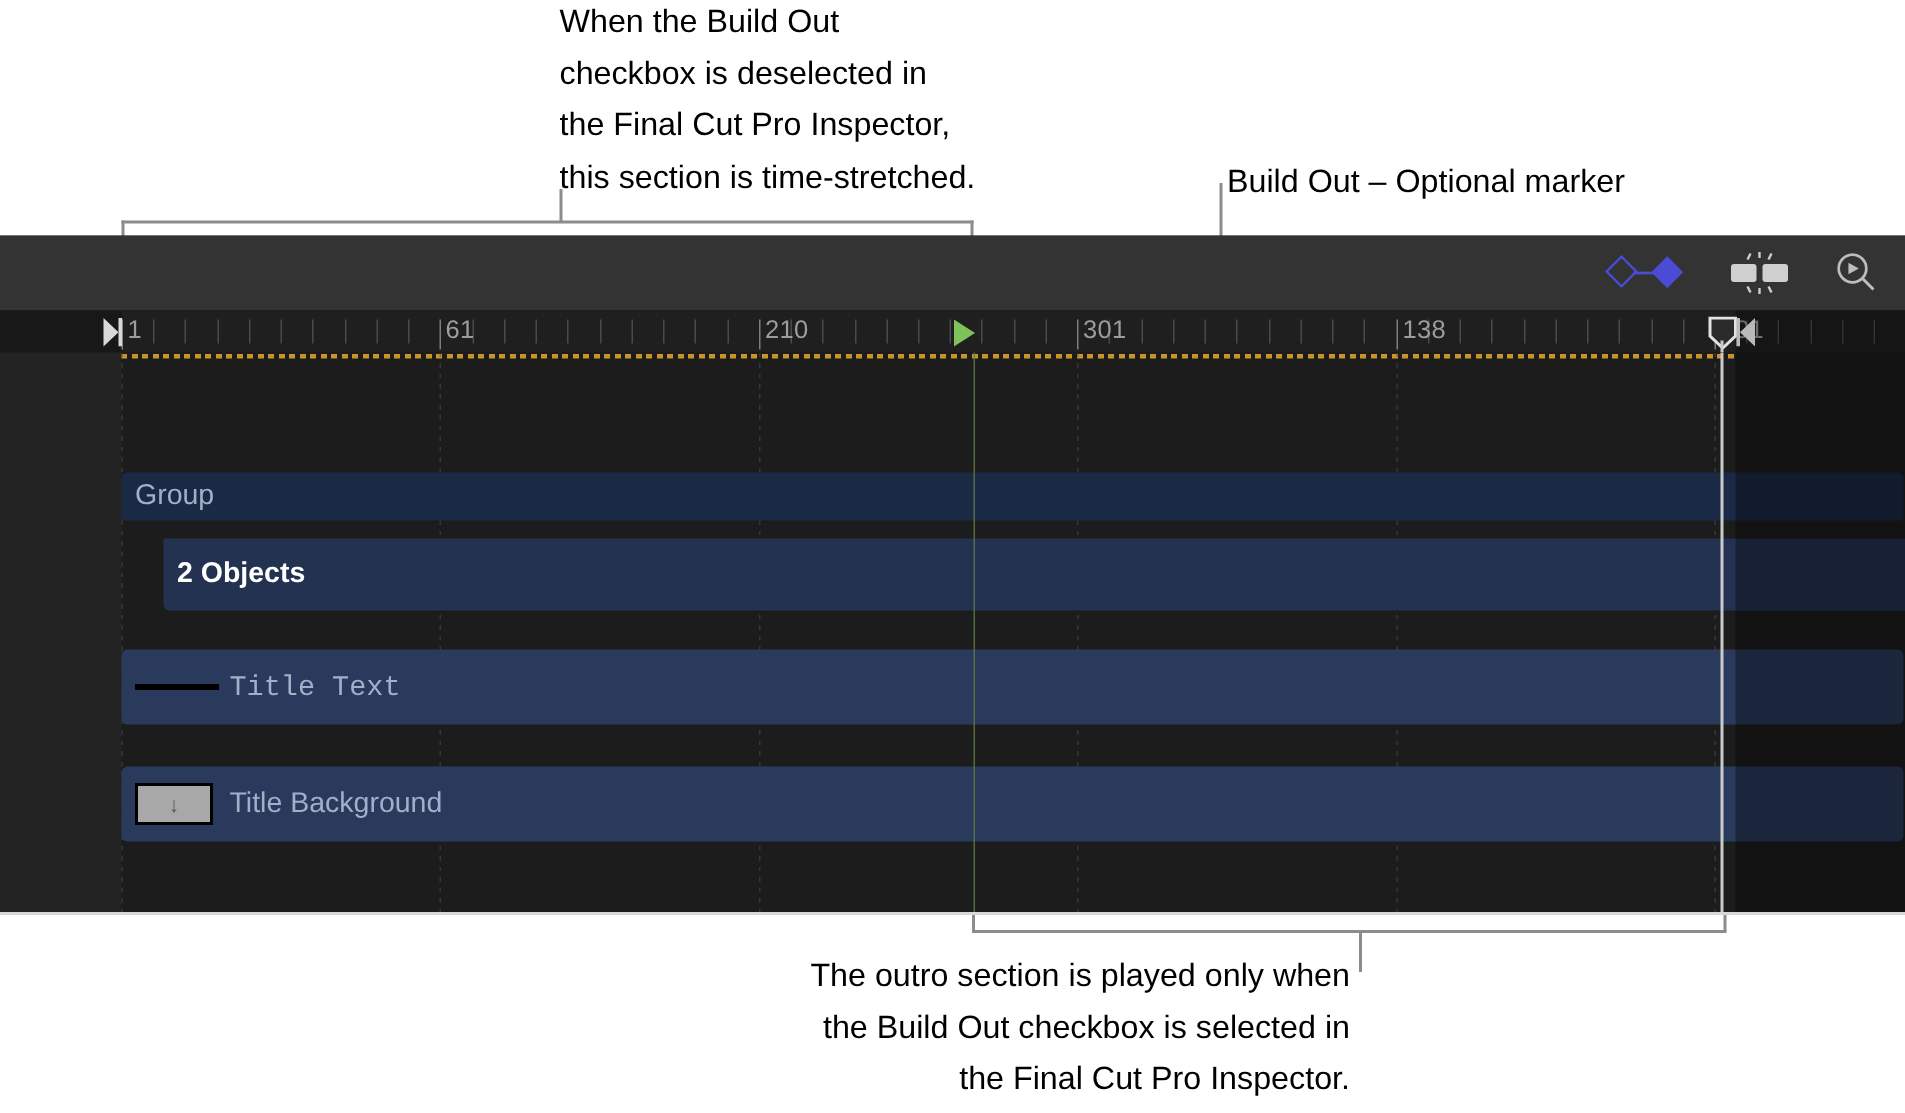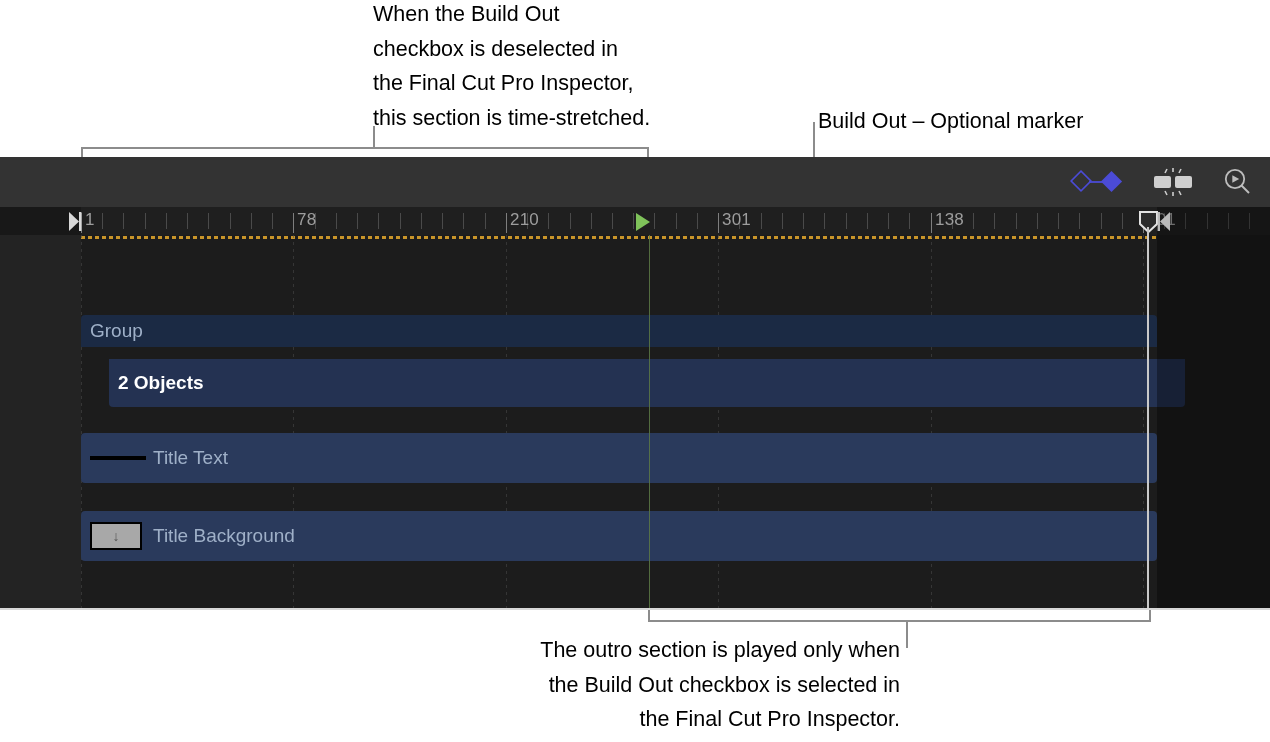--- a/index.html
+++ b/index.html
@@ -55,21 +55,21 @@
   #track-left-pad{position:absolute;left:0;top:0;width:81px;height:374px;background:#232323;}
   #tracks-dim{position:absolute;left:1157px;top:0;width:113px;height:374px;background:rgba(0,0,0,.35);}
   .gridline{position:absolute;top:0;width:1px;height:374px;
      background:repeating-linear-gradient(to bottom,#4a4a4a 0 3px,transparent 3px 7px);opacity:.55;}
   #dotted-orange{position:absolute;left:81px;top:1px;width:1076px;height:3px;
      background:repeating-linear-gradient(to right,#c9952a 0 4px,transparent 4px 7px);}
   #greenline{position:absolute;left:649px;top:0;width:1px;height:374px;background:#5d7a45;opacity:.85;}
   #playhead-line{position:absolute;left:1147px;top:0;width:2px;height:374px;background:#c9c9c9;}
   #playhead-line-ruler{position:absolute;left:1147px;top:20px;width:2px;height:8px;background:#c9c9c9;}
 
-  .bar{position:absolute;left:81px;width:1076px;border-radius:4px;box-sizing:border-box;}
+  .bar{position:absolute;left:81px;width:1188px;border-radius:4px;box-sizing:border-box;}
   .bar-group{background:#1b2a44;}
   .bar-objects{background:#243252;}
   .bar-title{background:#2a3a5c;}
   .bar-label{position:absolute;top:50%;transform:translateY(-50%);font-size:19px;white-space:nowrap;}
   .lbl-dim{color:#9fb0c8;}
   .lbl-bright{color:#ffffff;font-weight:bold;}
   .thumb-line{position:absolute;left:9px;top:50%;transform:translateY(-50%);width:56px;height:4px;background:#000;}
   .thumb-box{position:absolute;left:9px;top:50%;transform:translateY(-50%);width:52px;height:28px;
     background:#a8a8a8;border:2px solid #000;box-sizing:border-box;display:flex;align-items:center;justify-content:center;
     color:#555;font-size:14px;line-height:1;}
@@ -198,21 +198,21 @@
           <div class="tick minor" style="left: 1122px;"></div>
           <div class="tick major" style="left: 1143px;"></div>
           <div class="tick minor" style="left: 1164px;"></div>
           <div class="tick minor" style="left: 1185px;"></div>
           <div class="tick minor" style="left: 1207px;"></div>
           <div class="tick minor" style="left: 1228px;"></div>
           <div class="tick minor" style="left: 1249px;"></div>
         </div>
       <div id="ruler-labels">
           <div class="rlabel" style="left: 85px;">1</div>
-          <div class="rlabel" style="left: 297px;">78</div>
+          <div class="rlabel" style="left: 297px;">61</div>
           <div class="rlabel" style="left: 510px;">210</div>
           <div class="rlabel" style="left: 722px;">301</div>
           <div class="rlabel" style="left: 935px;">138</div>
           <div class="rlabel" style="left: 1147px;">301</div>
         </div>
       <div id="ruler-dim"></div>
 
       <div id="playrange-start">
         <svg width="16" height="19" viewBox="0 0 16 19">
           <polygon points="1,0 11,9.5 1,19" fill="#d8d8d8"></polygon>
@@ -251,21 +251,21 @@
         </div>
       <div id="bars">
           <div class="bar bar-group" style="top: 80px; height: 32px; border-radius: 4px 4px 0px 0px;">
             <div class="bar-label lbl-dim" style="left: 9px;">Group</div>
           </div>
           <div class="bar bar-objects" style="top: 124px; height: 48px; border-radius: 0px 0px 4px 4px; margin-left: 28px;">
             <div class="bar-label lbl-bright" style="left: 9px;">2 Objects</div>
           </div>
           <div class="bar bar-title" style="top: 198px; height: 50px;">
             <div class="thumb-line"></div>
-            <div class="bar-label lbl-dim" style="left: 72px;">Title Text</div>
+            <div class="bar-label lbl-dim" style="left: 72px; font-family: Liberation Mono, monospace;">Title Text</div>
           </div>
           <div class="bar bar-title" style="top: 276px; height: 50px;">
             <div class="thumb-box">↓</div>
             <div class="bar-label lbl-dim" style="left: 72px;">Title Background</div>
           </div>
         </div>
       <div id="greenline"></div>
       <div id="tracks-dim"></div>
       <div id="playhead-line"></div>
     </div>

